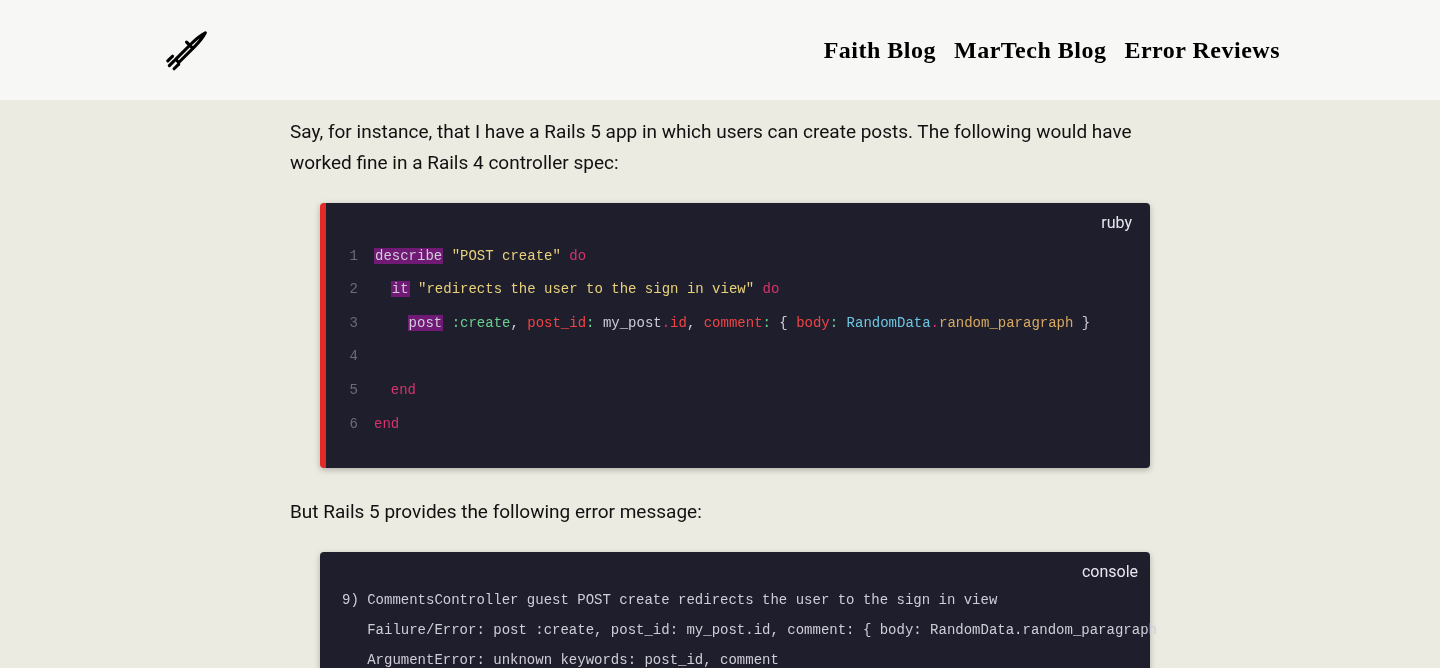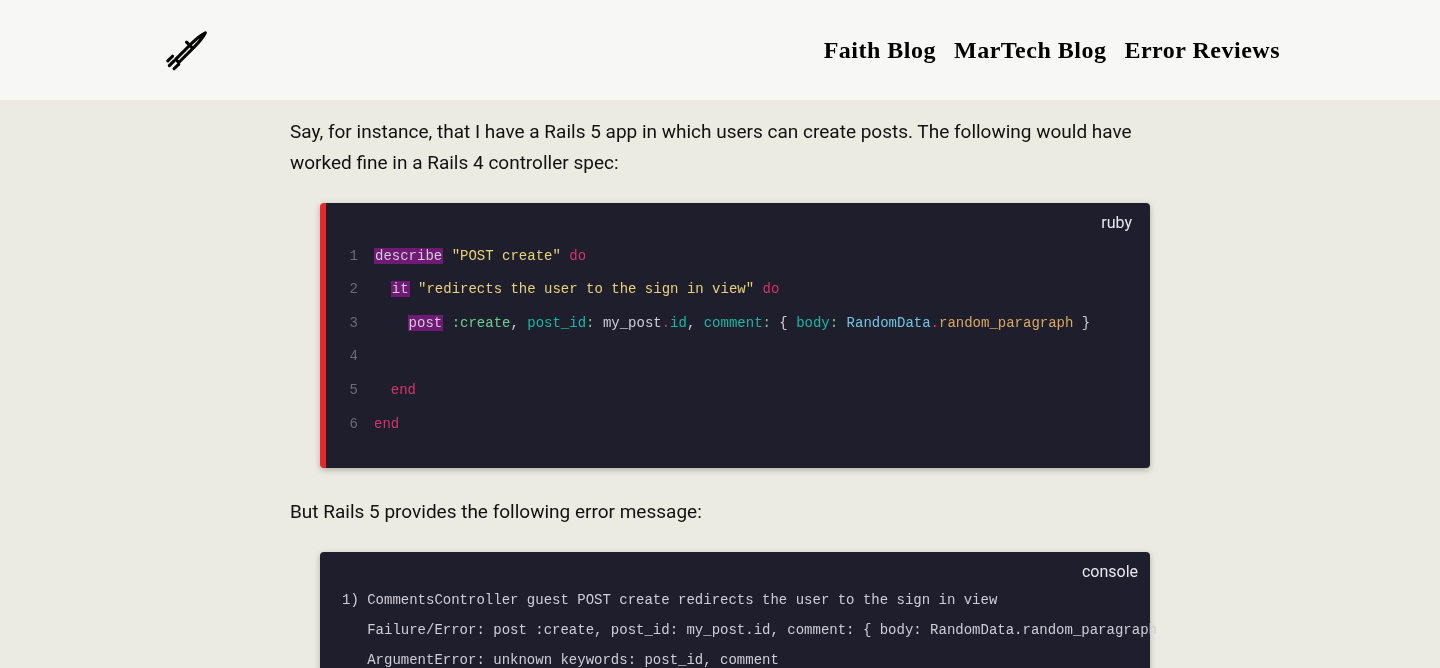--- a/index.html
+++ b/index.html
@@ -75,21 +75,21 @@
     padding-right:16px;
     user-select:none;
     flex-shrink:0;
   }
   .c-plain { color:#cfcdd8; }
   .c-kw    { background:#701a75; color:#cfcdd8; padding:0 1px; }
   .c-str   { color:#e9d27a; }
   .c-do    { color:#d6336c;font-family:Liberation Mono, monospace; }
   .c-sym   { color:#69d18f; }
   .c-colon { color:#69d18f; }
-  .c-id    { color:#14b8a6; }
+  .c-id    { color:#ef4444; }
   .c-const { color:#6cc6e0; }
   .c-dot   { color:#d6336c; }
   .c-meth  { color:#d8a960; }
   .c-to    { color:#e9d27a; }
   .console-block {
     position:relative;
     background:#1f1e2c;
     border-radius:4px;
     margin:0 0 0 30px;
     padding:40px 22px 10px 22px;
@@ -147,16 +147,16 @@
         <div class="code-line"><span class="ln">4</span></div>
         <div class="code-line"><span class="ln">5</span><span><span class="c-plain">  </span><span class="c-do">end</span></span></div>
         <div class="code-line"><span class="ln">6</span><span><span class="c-do">end</span></span></div>
       </div>
   </div>
 
   <p class="para">But Rails 5 provides the following error message:</p>
 
   <div class="console-block">
     <div class="console-lang">console</div>
-    <div class="console-lines" id="console1-lines"><div>1) CommentsController guest POST create redirects the user to the sign in view</div><div>   Failure/Error: post :create, post_id: my_post.id, comment: { body: RandomData.random_paragraph</div><div>   ArgumentError: unknown keywords: post_id, comment</div></div>
+    <div class="console-lines" id="console1-lines"><div>9) CommentsController guest POST create redirects the user to the sign in view</div><div>   Failure/Error: post :create, post_id: my_post.id, comment: { body: RandomData.random_paragraph</div><div>   ArgumentError: unknown keywords: post_id, comment</div></div>
   </div>
 
 </main>
 
 </body></html>

